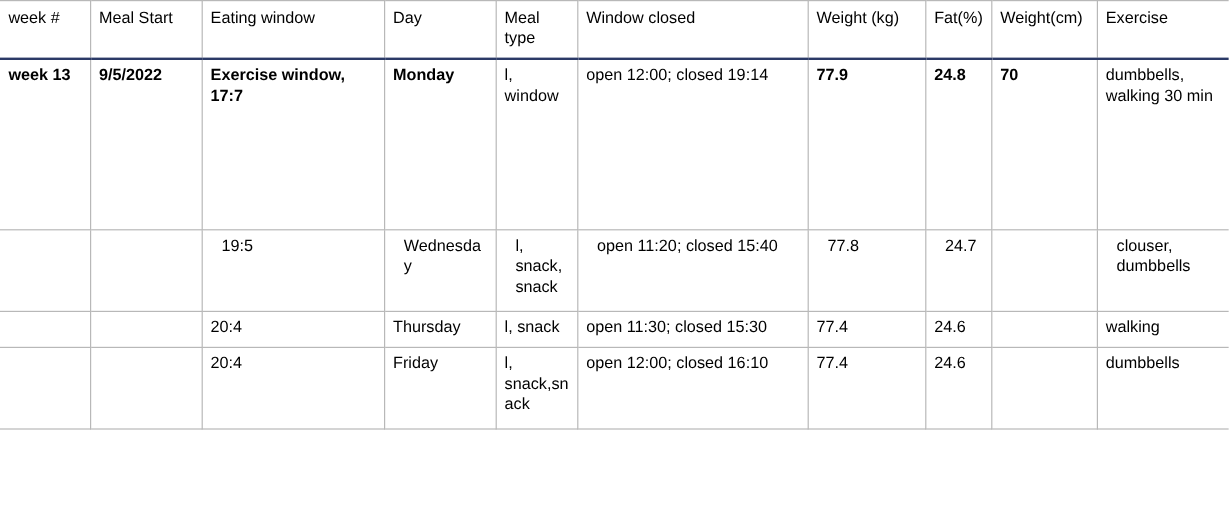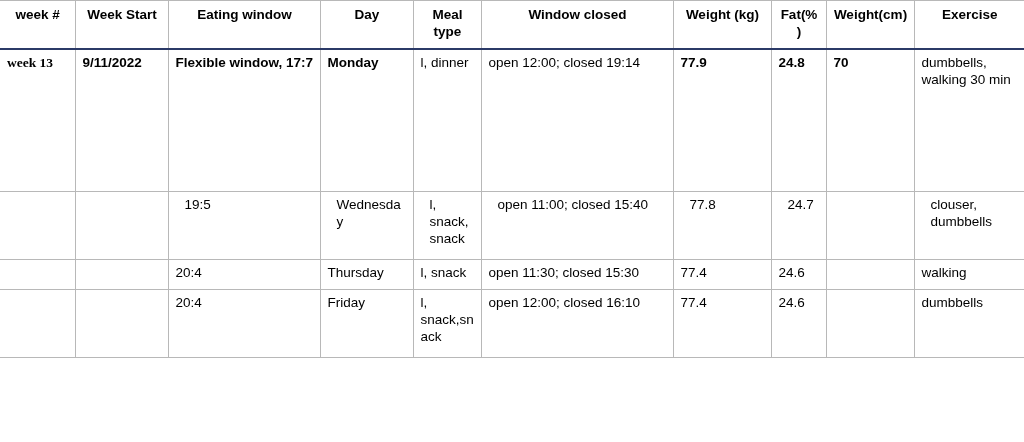--- a/index.html
+++ b/index.html
@@ -22,29 +22,29 @@
   }
   table.log th, table.log td {
     border: 1px solid #b8b8b8;
     vertical-align: top;
     padding: 5px 6px 5px 7px;
     line-height: 1.25;
     word-wrap: break-word;
     overflow-wrap: break-word;
   }
   table.log thead th {
-    font-weight: bold;
-    text-align: center;
+    font-weight: normal;
+    text-align: left;
     border-bottom: 2px solid #2b3a67;
     padding-top: 6px;
     padding-bottom: 7px;
   }
   table.log thead tr th:first-child { border-left: none; }
   table.log thead tr th:last-child { border-right: none; border-radius: 10px; }
-  table.log tbody tr td:first-child { border-left: none; font-family: Liberation Serif, serif; }
+  table.log tbody tr td:first-child { border-left: none; }
   table.log tbody tr td:last-child { border-right: none; }
   .bold { font-weight: bold; }
 
   
   col.c0 { width: 75px; }
   col.c1 { width: 93px; }
   col.c2 { width: 152px; }
   col.c3 { width: 93px; }
   col.c4 { width: 68px; }
   col.c5 { width: 192px; }
@@ -71,51 +71,51 @@
       <col class="c4">
     <col class="c5">
       <col class="c6">
       <col class="c7">
       <col class="c8">
       <col class="c9">
   </colgroup>
   <thead>
     <tr>
       <th>week #</th>
-      <th>Week Start</th>
+      <th>Meal Start</th>
       <th>Eating window</th>
       <th>Day</th>
       <th>Meal type</th>
       <th>Window closed</th>
       <th>Weight (kg)</th>
       <th>Fat(%)</th>
       <th>Weight(cm)</th>
       <th>Exercise</th>
     </tr>
   </thead>
   <tbody>
     <tr class="r0">
       <td class="bold">week 13</td>
-      <td class="bold">9/11/2022</td>
-      <td class="bold">Flexible window, 17:7</td>
+      <td class="bold">9/5/2022</td>
+      <td class="bold">Exercise window, 17:7</td>
       <td class="bold">Monday</td>
-      <td>l, dinner</td>
+      <td>l, window</td>
       <td>open 12:00; closed 19:14</td>
       <td class="bold">77.9</td>
       <td class="bold">24.8</td>
       <td class="bold">70</td>
       <td>dumbbells, walking 30 min</td>
     </tr>
     <tr class="r2">
       <td></td>
       <td></td>
       <td>19:5</td>
       <td>Wednesday</td>
       <td>l, snack,snack</td>
-      <td>open 11:00; closed 15:40</td>
+      <td>open 11:20; closed 15:40</td>
       <td>77.8</td>
       <td>24.7</td>
       <td></td>
       <td>clouser, dumbbells</td>
     </tr>
     <tr class="r3">
       <td></td>
       <td></td>
       <td>20:4</td>
       <td>Thursday</td>

